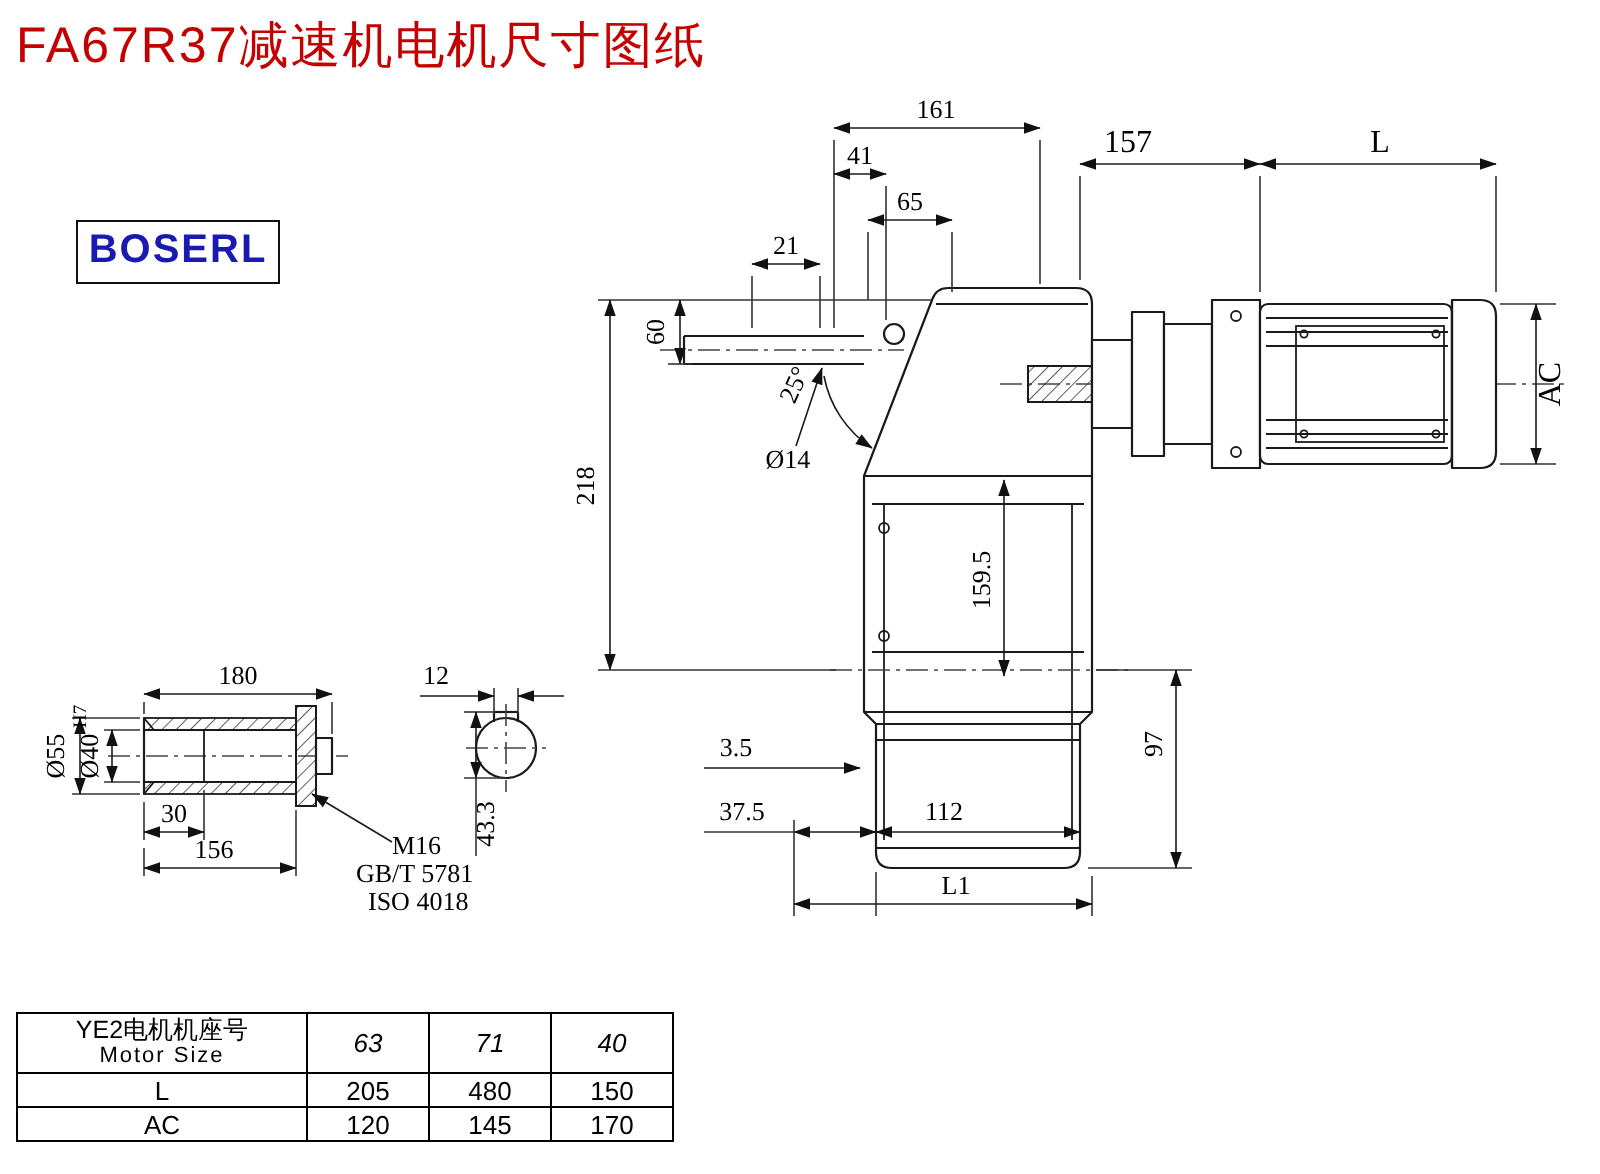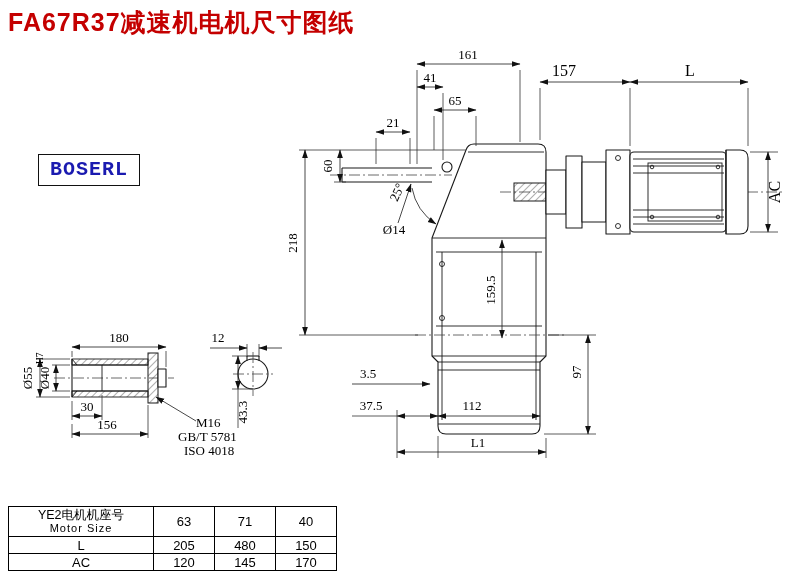--- a/index.html
+++ b/index.html
@@ -1,39 +1,39 @@
 <!DOCTYPE html>
 <html><head>
 <meta charset="utf-8">
 <style>
   html,body{margin:0;padding:0;background:#fff;}
   #stage{position:relative;width:800px;height:587px;background:#ffffff;overflow:hidden;
          font-family:"Liberation Sans",sans-serif;}
-  #page-title{position:absolute;left:8px;top:6px;font-size:25px;font-weight:bold;
+  #page-title{position:absolute;left:8px;top:6px;font-size:25px;font-weight:normal;
               color:#c40000;letter-spacing:1px;font-family:"Liberation Sans",sans-serif;}
   #brand-box{position:absolute;left:38px;top:110px;width:100px;height:30px;
              border:1.5px solid #111;text-align:center;line-height:29px;
-             font-family:Liberation Mono, monospace;font-weight:bold;font-size:20px;
-             color:#1a1ab0;letter-spacing:1px;background:#fff;margin-top:44px;}
+             font-family:Liberation Sans, sans-serif;font-weight:bold;font-size:20px;
+             color:#1a1ab0;letter-spacing:1px;background:#fff;}
   #drawing{position:absolute;left:0;top:0;}
   .ln{stroke:#1a1a1a;stroke-width:1.1;fill:none;stroke-linejoin:round;}
   .lnf{stroke:#1a1a1a;stroke-width:1.1;fill:#ffffff;stroke-linejoin:round;}
   .ln2{stroke:#1a1a1a;stroke-width:0.9;fill:none;}
   .thin{stroke:#333;stroke-width:0.8;fill:none;}
   .dl{stroke:#1a1a1a;stroke-width:0.8;fill:none;}
   .cl{stroke:#444;stroke-width:0.8;stroke-dasharray:11 3 2 3;fill:none;}
   .dim{font:13px "Liberation Serif",serif;fill:#000;text-anchor:middle;}
   .dimlg{font:16px "Liberation Serif",serif;fill:#000;text-anchor:middle;}
   .dims{font:9.5px "Liberation Serif",serif;fill:#000;}
   .lbl{font:13px "Liberation Serif",serif;fill:#000;}
   .spec-table{position:absolute;left:8px;top:506px;border-collapse:collapse;color:#000;}
   .spec-table td,.spec-table th{border:1px solid #000;padding:0 2px;text-align:center;
        font-weight:normal;font-size:13px;font-family:"Liberation Sans",sans-serif;margin-left:24px;}
   .spec-table .c0{width:140px;}
-  .spec-table .cn{width:56px;}
+  .spec-table .cn{width:56px;font-style:italic;}
   .spec-table tr{height:17px;}
   .spec-table tr.hdr{height:30px;}
   .hdr-cn{font-size:12.5px;line-height:14px;}
   .hdr-en{font-size:11px;line-height:13px;letter-spacing:1px;}
 </style>
 </head>
 <body>
 
 <div id="stage">
 

